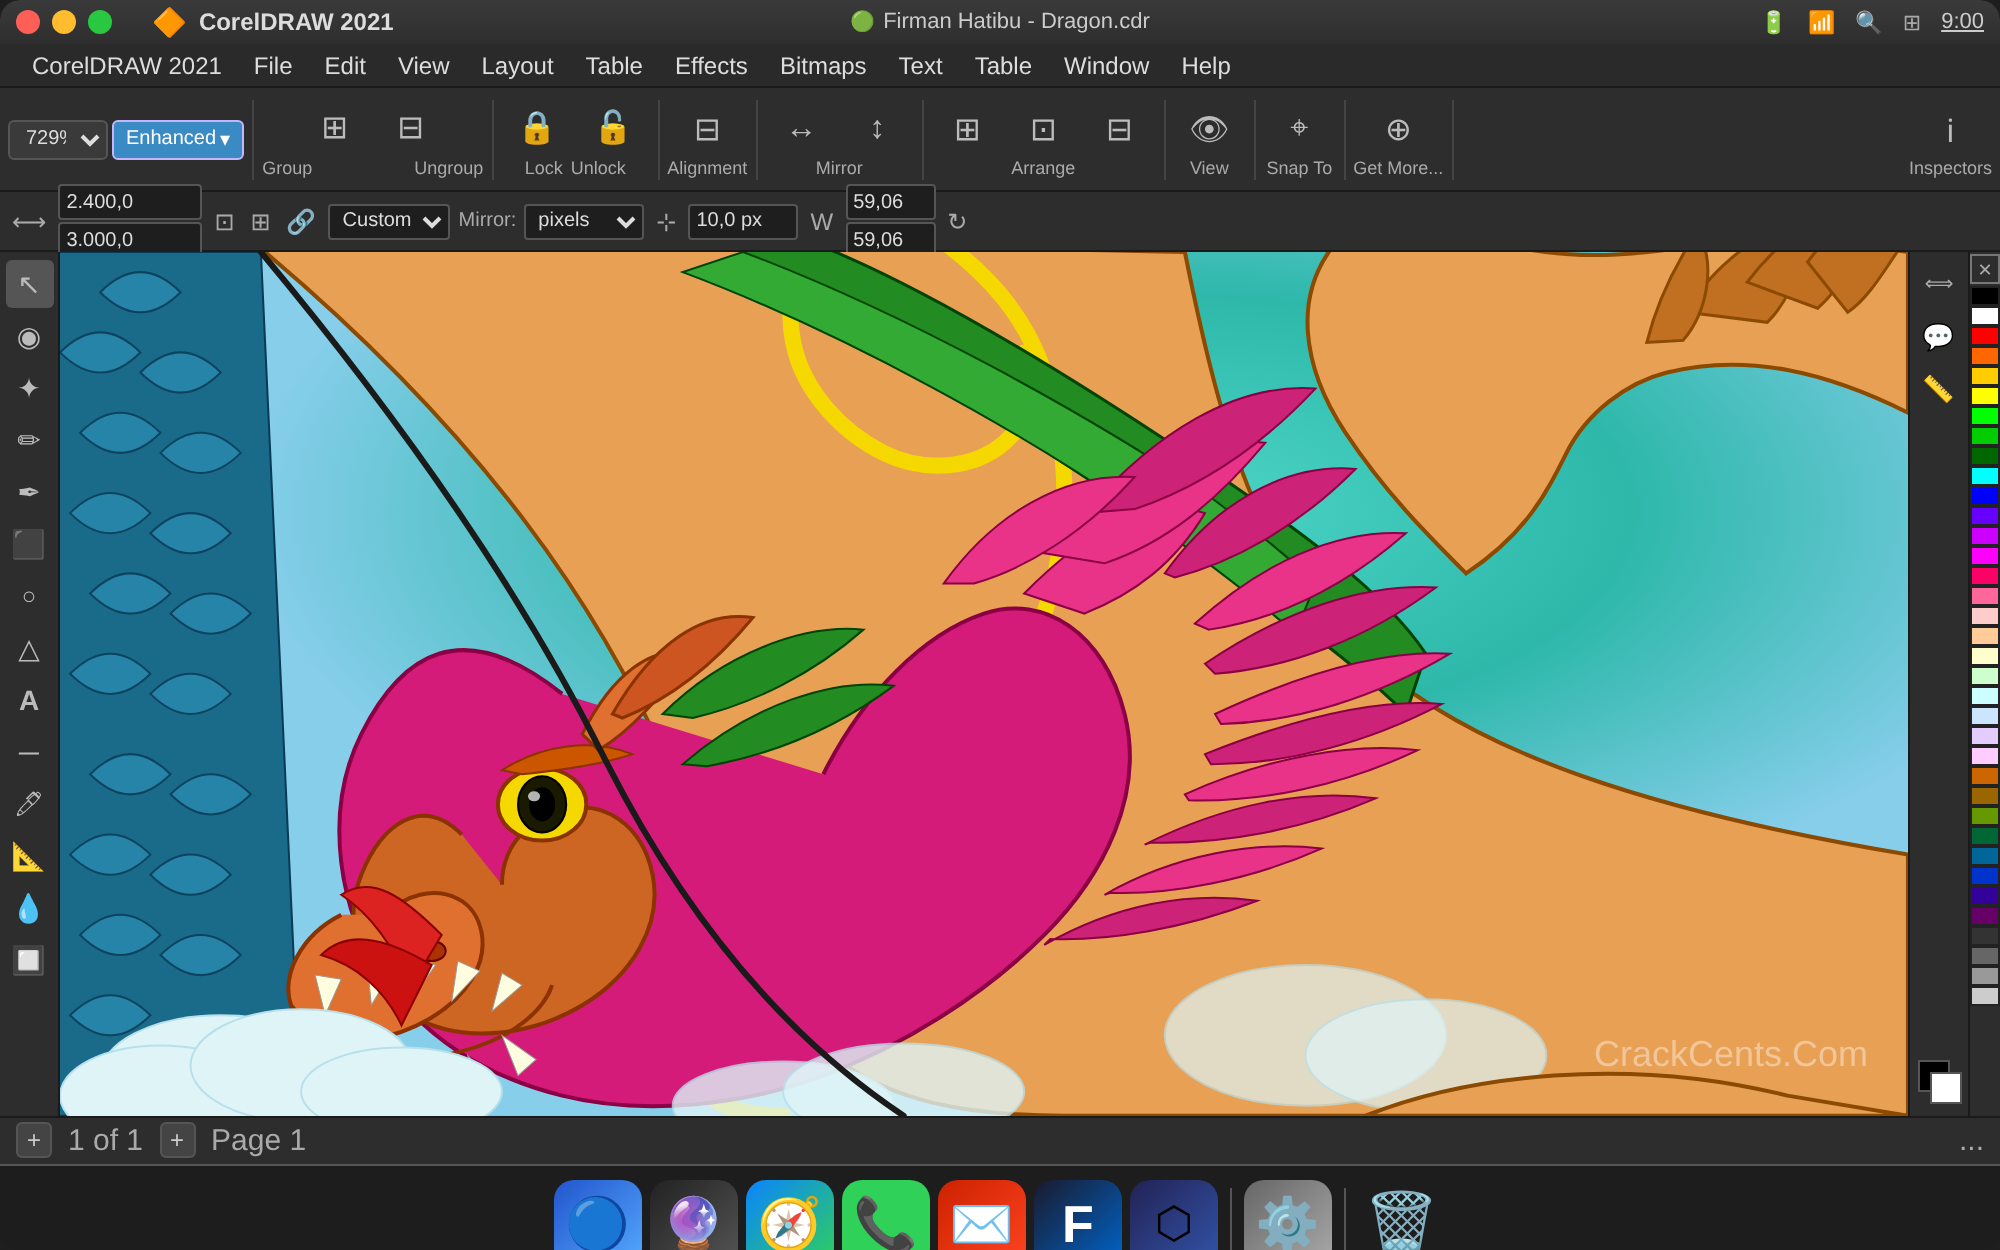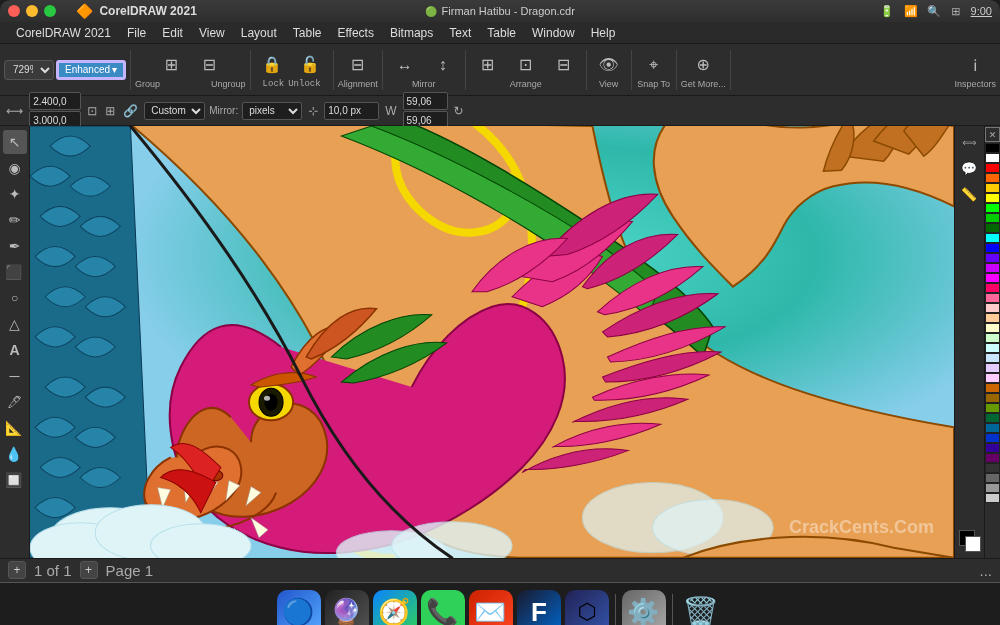--- a/index.html
+++ b/index.html
@@ -131,21 +131,21 @@
       align-items: center;
       padding: 0 4px;
       border-bottom: 1px solid #1a1a1a;
       gap: 4px;
     }
     .prop-input {
       background: #1e1e1e;
       border: 1px solid #555;
       color: #ddd;
       height: 18px;
-      width: 52px;
+      width: 72px;
       font-size: 10px;
       padding: 0 3px;
       border-radius: 2px;
     }
     .prop-label {
       color: #aaa;
       font-size: 10px;
     }
     .prop-select {
       background: #1e1e1e;
@@ -310,39 +310,39 @@
       border: 1px solid #555;
       color: #ddd;
       height: 20px;
       font-size: 10px;
       padding: 0 4px;
       border-radius: 3px;
       width: 50px;
     }
     .view-mode-btn {
       background: #3a8ac4;
-      border: 3px solid #c4b5fd;
+      border: 1px solid #c4b5fd;
       color: #fff;
       height: 20px;
       font-size: 10px;
       padding: 0 6px;
       border-radius: 3px;
       cursor: pointer;
       display: flex;
       align-items: center;
       gap: 2px;
     }
 
     .watermark {
       position: absolute;
       bottom: 20px;
       right: 20px;
       color: rgba(255,255,255,0.4);
       font-size: 18px;
-      font-weight: bold;
+      font-weight: normal;
       pointer-events: none;
     }
 
     .canvas-wrapper {
       display: flex;
       flex: 1;
       overflow: hidden;
     }
   </style>
 </head>
@@ -420,21 +420,21 @@
 
   <div style="display:flex;flex-direction:column;align-items:center;gap:1px;">
     <div style="display:flex;gap:2px;">
       <div class="toolbar-btn">
         <div class="toolbar-btn-icon">🔒</div>
       </div>
       <div class="toolbar-btn">
         <div class="toolbar-btn-icon">🔓</div>
       </div>
     </div>
-    <div style="display:flex;gap:4px;font-family:Liberation Mono, monospace;">
+    <div style="display:flex;gap:4px;">
       <span style="color:#aaa;font-size:9px;">Lock</span>
       <span style="color:#aaa;font-size:9px;">Unlock</span>
     </div>
   </div>
   <div class="toolbar-sep"></div>
 
   <div style="display:flex;flex-direction:column;align-items:center;">
     <div class="toolbar-btn">
       <div class="toolbar-btn-icon">⊟</div>
     </div>

